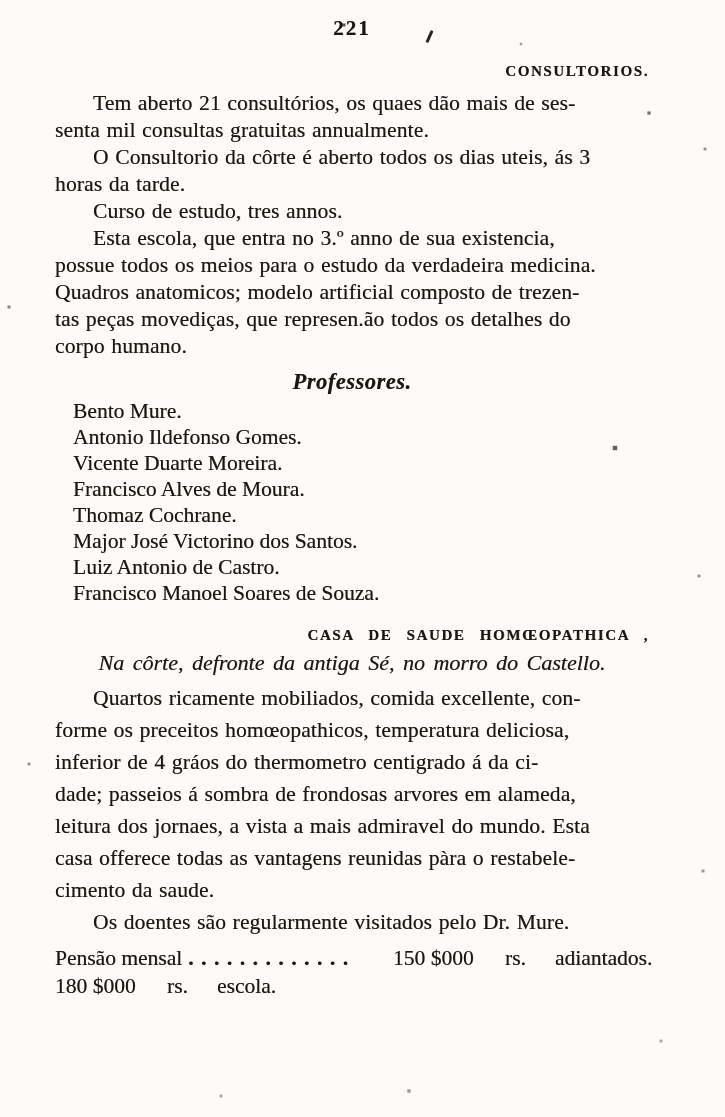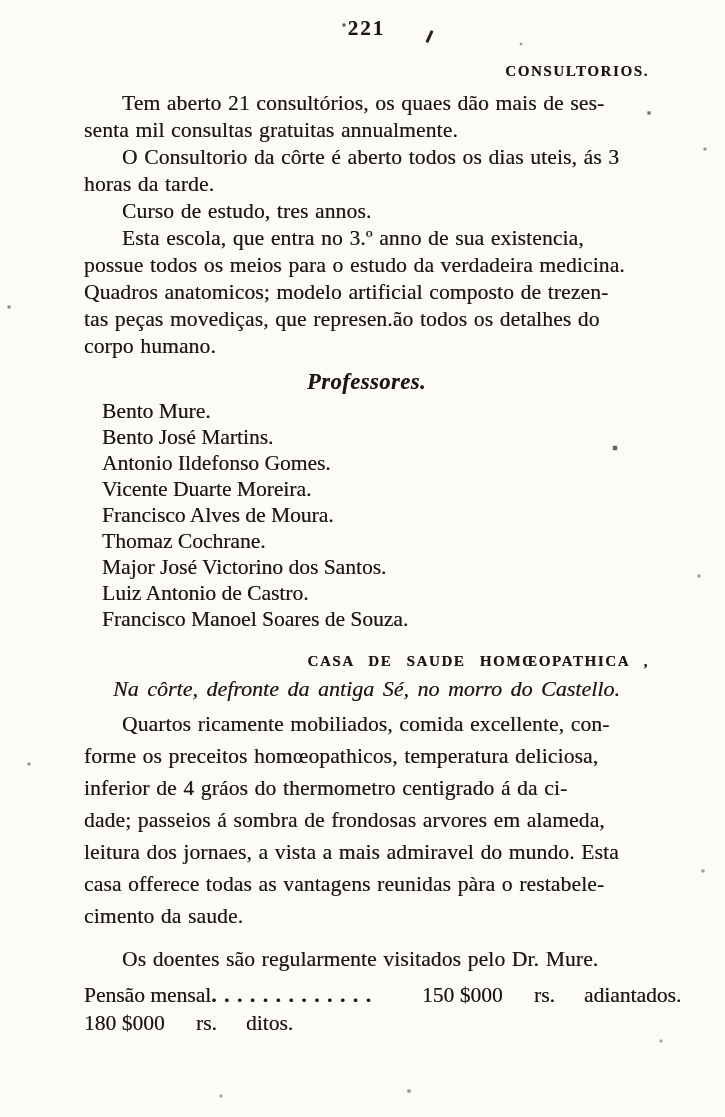--- a/index.html
+++ b/index.html
@@ -5,21 +5,21 @@
   * { box-sizing: border-box; }
   html, body { margin: 0; padding: 0; }
   body {
     width: 725px; height: 1117px;
     background: #fcfbf8;
     overflow: hidden;
   }
   .page {
     position: relative;
     width: 706px; height: 1117px;
-    padding: 16px 57px 0 84px;
+    padding: 16px 57px 0 55px;
     font-family: "Liberation Serif", "DejaVu Serif", serif;
     color: #1b1611;
     text-shadow: 0.35px 0.25px 0.3px rgba(27,22,17,0.55);
   }
   .pageno {
     text-align: center;
     font-size: 21px;
     font-weight: bold;
     letter-spacing: 2px;
     margin: 0;
@@ -67,24 +67,24 @@
   }
   .subtitle {
     margin: 6px 0 0;
     text-align: center;
     font-style: italic;
     font-size: 22px;
     line-height: 26px;
     word-spacing: 3px;
   }
   .casa-para { margin-top: 6px; line-height: 32px; }
-  .doentes-para { margin-top: 14px; line-height: 27px; }
+  .doentes-para { margin-top: 3px; line-height: 27px; }
   .price-rows { margin-top: 8px; font-size: 21.5px; }
   .price-row { display: flex; align-items: baseline; line-height: 28px; }
-  .pr-label { flex: 0 0 338px; white-space: nowrap; display: flex; align-items: baseline; }
+  .pr-label { flex: 0 0 338px; white-space: nowrap; display: flex; align-items: baseline; gap: 6px; }
   .pr-dots { letter-spacing: 7.5px; font-weight: bold; }
   .pr-amount { flex: 0 0 112px; }
   .pr-unit { flex: 0 0 50px; }
   .pr-note { flex: 1; }
   .specks {
     position: absolute; left: 0; top: 0;
     width: 2px; height: 2px; background: transparent;
     box-shadow:
       343px 24px 0 0.5px rgba(40,33,25,.75),
       520px 43px 0 0.2px rgba(40,33,25,.45),
@@ -118,21 +118,20 @@
   <p class="body indent">Curso de estudo, tres annos.</p>
   <p class="body indent">Esta escola, que entra no 3.º anno de sua existencia,
 possue todos os meios para o estudo da verdadeira medicina.
 Quadros anatomicos; modelo artificial composto de trezen-
 tas peças movediças, que represen.ão todos os detalhes do
 corpo humano.</p>
 
   <h3 class="prof-heading">Professores.</h3>
   <div class="prof-list">
     <div>Bento Mure.</div>
-    <div>Bento José Martins.</div>
     <div>Antonio Ildefonso Gomes.</div>
     <div>Vicente Duarte Moreira.</div>
     <div>Francisco Alves de Moura.</div>
     <div>Thomaz Cochrane.</div>
     <div>Major José Victorino dos Santos.</div>
     <div>Luiz Antonio de Castro.</div>
     <div>Francisco Manoel Soares de Souza.</div>
   </div>
 
   <h2 class="sc-heading h-casa">CASA DE SAUDE HOMŒOPATHICA ,</h2>
@@ -152,17 +151,17 @@
         <span>Pensão mensal</span>
         <span class="pr-dots">.............</span>
       </span>
       <span class="pr-amount">150 $000</span>
       <span class="pr-unit">rs.</span>
       <span class="pr-note">adiantados.</span>
     </div>
     <div class="price-row">
       <span class="pr-amount">180 $000</span>
       <span class="pr-unit">rs.</span>
-      <span class="pr-note">ditos.</span>
+      <span class="pr-note">escola.</span>
     </div>
   </div>
 
 </div>
 
 </body></html>

